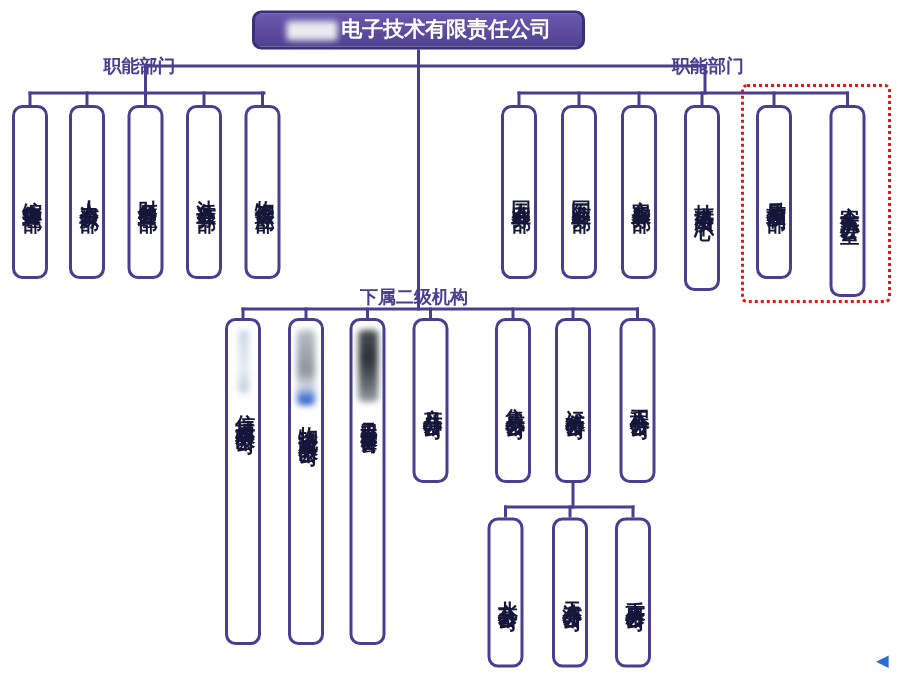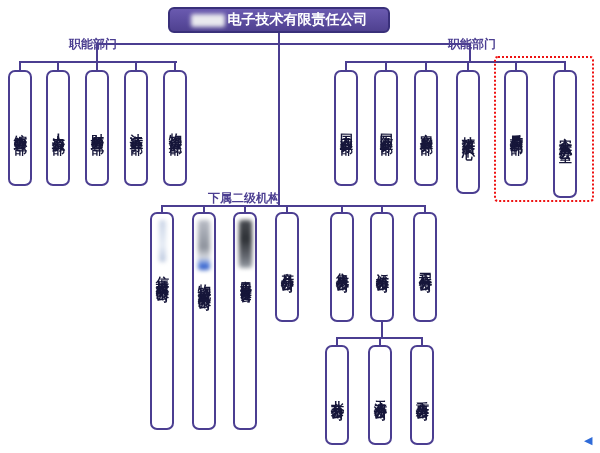--- a/index.html
+++ b/index.html
@@ -50,21 +50,21 @@
 
 <div class="canvas">
 
   <div class="root-box">
     <span class="redact-title"></span>
     <span>电子技术有限责任公司</span>
   </div>
 
   <div class="grp-label" style="left:69px;top:36px;">职能部门</div>
   <div class="grp-label" style="left:448px;top:36px;">职能部门</div>
-  <div class="grp-label" style="left:208px;top:190px;">下属二级机构</div>
+  <div class="grp-label" style="left:240px;top:190px;">下属二级机构</div>
 
   <div class="ln" style="left:97px;top:43px;width:374px;height:2px;"></div>
   <div class="ln" style="left:278px;top:33px;width:2px;height:174px;"></div>
   <div class="ln" style="left:96px;top:43px;width:2px;height:20px;"></div>
   <div class="ln" style="left:469px;top:43px;width:2px;height:20px;"></div>
   <div class="ln" style="left:19px;top:61px;width:158px;height:2px;"></div>
   <div class="ln" style="left:345px;top:61px;width:221px;height:2px;"></div>
   <div class="ln" style="left:19px;top:61px;width:2px;height:9px;"></div>
   <div class="ln" style="left:57px;top:61px;width:2px;height:9px;"></div>
   <div class="ln" style="left:96px;top:61px;width:2px;height:9px;"></div>

